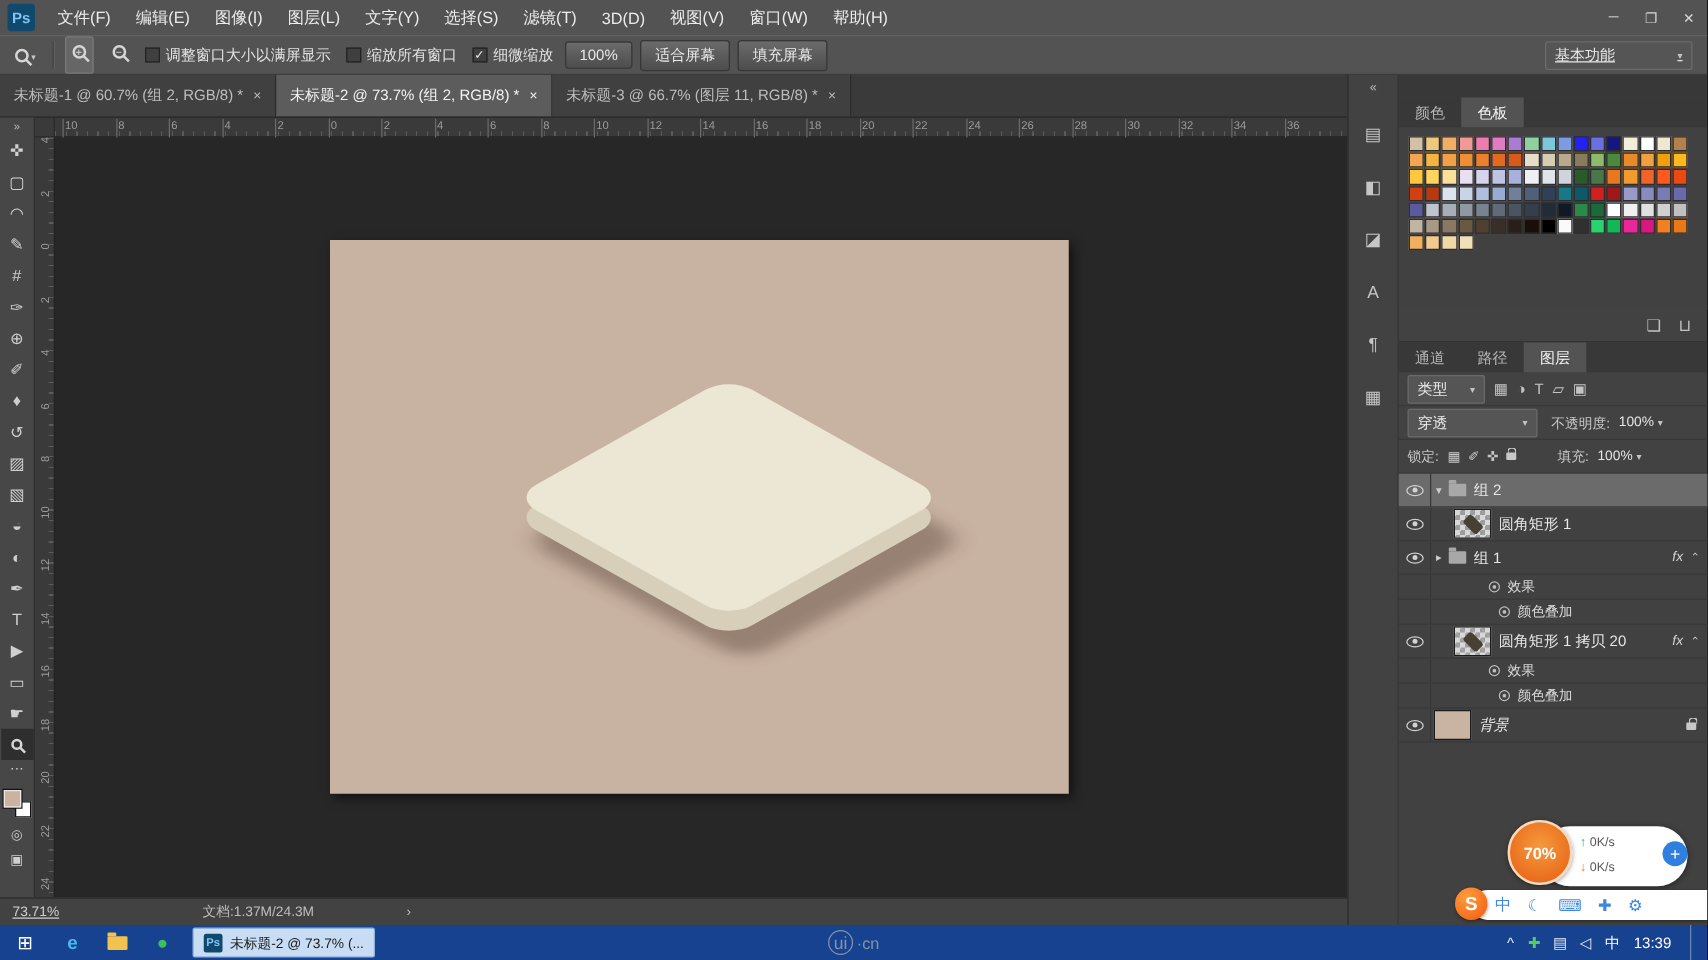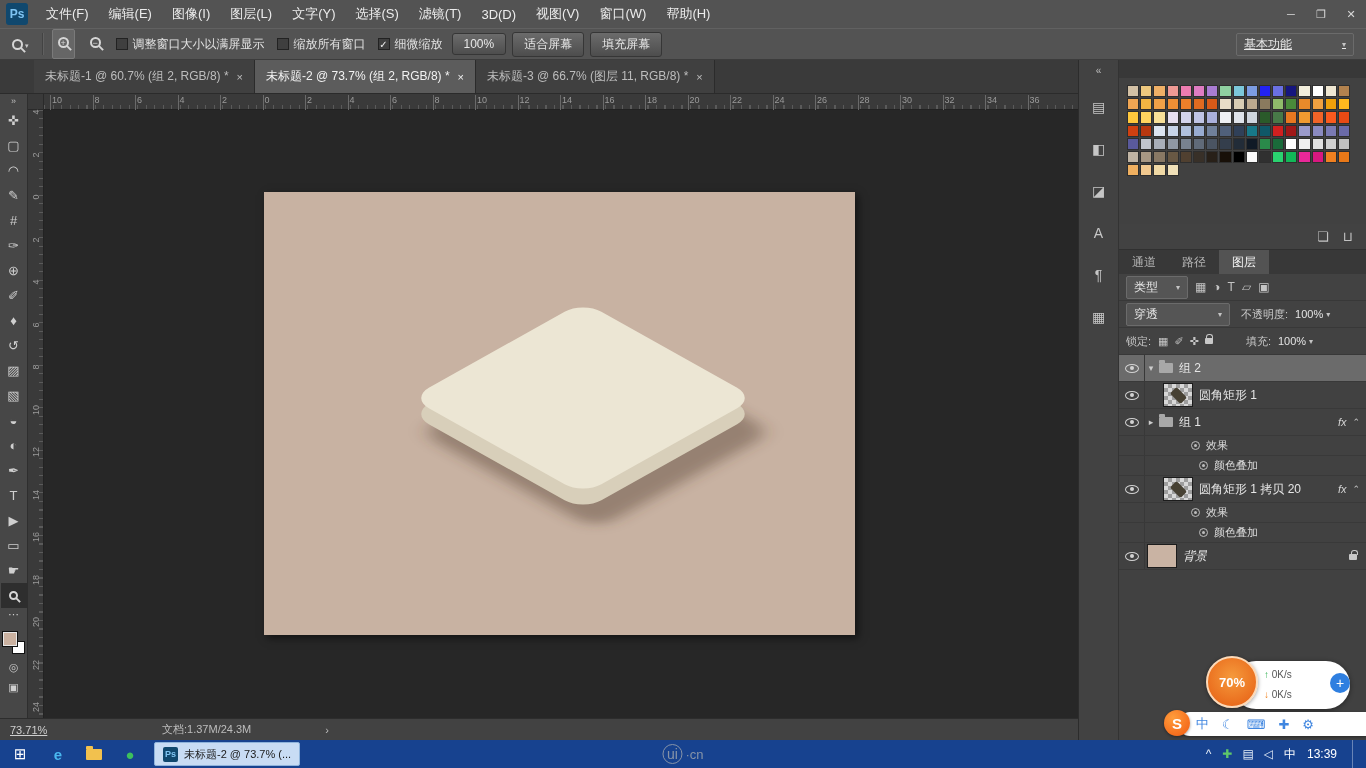--- a/index.html
+++ b/index.html
@@ -24,21 +24,21 @@
   .magbtn { padding:4px 5px 6px 5px; border-radius:2px; border:1px solid transparent; }
   .magbtn.pressed { background:#666; border-color:#7a7a7a; }
   .opt-check { display:flex; align-items:center; gap:5px; color:#e2e2e2; font-size:12px; }
   .cb { width:12px; height:12px; background:#3f3f3f; border:1px solid #222; display:inline-flex; align-items:center; justify-content:center; font-size:10px; color:#eee; }
   .psbtn { background:linear-gradient(#6b6b6b,#4d4d4d); border:1px solid #363636; border-radius:3px; color:#e8e8e8; font-size:12px; padding:3px 11px; }
   .workspace { margin-left:auto; margin-right:4px; }
   .pssel { background:#555; border:1px solid #6b6b6b; border-radius:2px; color:#e8e8e8; font-size:12px; display:inline-flex; align-items:center; gap:8px; padding:2px 7px; }
   .sel-caret { color:#c4c4c4; font-size:8px; }
 
   
-  .tabstrip { position:absolute; left:0; top:60px; width:1078px; height:34px; background:#3a3a3a; display:flex; align-items:stretch; padding-left:34px; border-bottom:1px solid #2b2b2b; }
+  .tabstrip { position:absolute; left:0; top:60px; width:1078px; height:34px; background:#3a3a3a; display:flex; align-items:stretch; border-bottom:1px solid #2b2b2b; }
   .doc-tab { display:flex; align-items:center; gap:8px; padding:0 11px; font-size:12px; color:#bdbdbd; background:#404040; border-right:1px solid #2b2b2b; white-space:nowrap; }
   .doc-tab.active { background:#5c5c5c; color:#f2f2f2; }
   .tab-close { font-size:11px; color:inherit; }
 
   
   .toolbar { position:absolute; left:0; top:94px; width:28px; height:624px; background:#474747; border-right:1px solid #2e2e2e; display:flex; flex-direction:column; align-items:center; }
   .tb-collapse { color:#bdbdbd; font-size:9px; height:14px; line-height:14px; }
   .tool { width:26px; height:25px; display:flex; align-items:center; justify-content:center; color:#cfcfcf; font-size:13px; }
   .tool.active { background:#2e2e2e; color:#ffffff; }
   .tool .mag { width:9px; height:9px; border-width:2px; }
@@ -360,20 +360,24 @@
           <div class="dock-ico">▤</div>
           <div class="dock-ico">◧</div>
           <div class="dock-ico">◪</div>
           <div class="dock-ico">A</div>
           <div class="dock-ico">¶</div>
           <div class="dock-ico">▦</div>
         </div>
     </div>
     <div class="panel-stack">
       <div class="panel-gap"></div>
+      <div class="ptabs" id="swatch-tabs">
+          <div class="ptab">颜色</div>
+          <div class="ptab active">色板</div>
+        </div>
       <div class="swatch-area">
         <div class="swatch-grid" id="swatch-grid">
             <div class="swatch" style="background: rgb(211, 193, 165);"></div>
             <div class="swatch" style="background: rgb(237, 200, 126);"></div>
             <div class="swatch" style="background: rgb(239, 176, 102);"></div>
             <div class="swatch" style="background: rgb(239, 154, 148);"></div>
             <div class="swatch" style="background: rgb(237, 124, 176);"></div>
             <div class="swatch" style="background: rgb(223, 124, 194);"></div>
             <div class="swatch" style="background: rgb(169, 124, 210);"></div>
             <div class="swatch" style="background: rgb(143, 208, 160);"></div>

